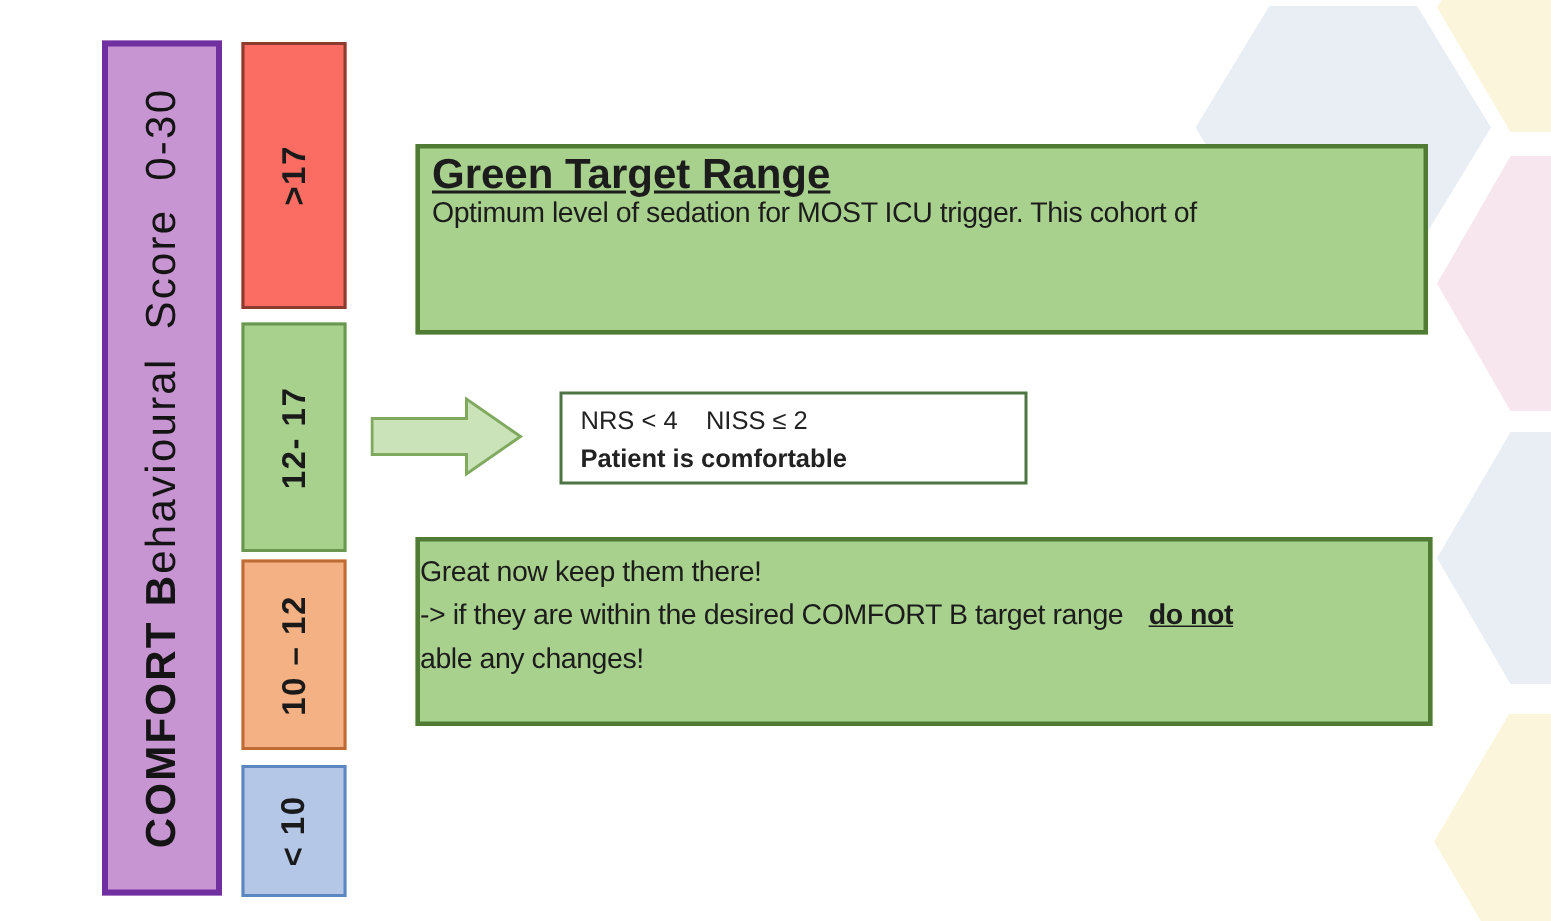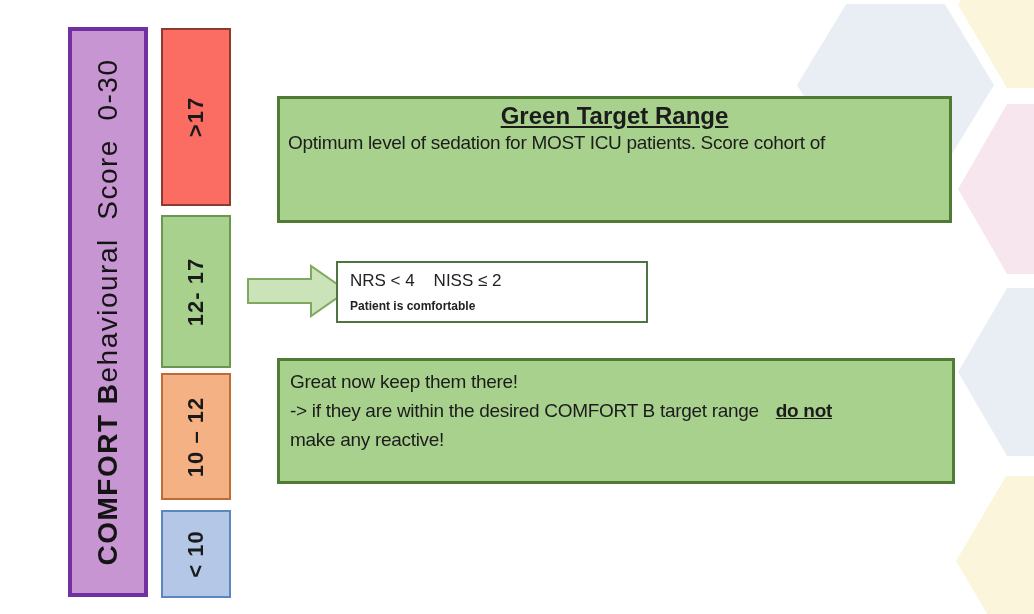--- a/index.html
+++ b/index.html
@@ -48,40 +48,40 @@
   #seg-red   {top:28px; height:178px;background:#FB6D62;border:2px solid #8E3B2F;}
   #seg-green {top:215px;height:153px;background:#A9D18E;border:2px solid #69974F;}
   #seg-orange{top:373px;height:127px;background:#F4B183;border:2px solid #BE6B35;}
   #seg-blue  {top:510px;height:88px; background:#B4C7E7;border:2px solid #5B87C0;}
 
   
   #arrow{position:absolute;left:247px;top:264px;width:102px;height:54px;}
 
   
   #nrs-box{
-    position:absolute;left:336px;top:261px;width:312px;height:62px;
+    position:absolute;left:373px;top:261px;width:312px;height:62px;
     background:#ffffff;border:2px solid #4E7444;box-sizing:border-box;
     padding:5px 0 0 12px;color:#222;
   }
   #nrs-box .l1{font-size:17px;white-space:pre;line-height:25px;}
-  #nrs-box .l2{font-size:12px;font-weight:bold;line-height:26px;}
+  #nrs-box .l2{font-size:17px;font-weight:bold;line-height:26px;}
 
   
   .green-box{
     position:absolute;left:277px;
     background:#A9D18E;border:3px solid #4F7B35;box-sizing:border-box;
     color:#1c1c1c;font-size:19px;letter-spacing:-0.3px;
   }
   #target-box{top:96px;width:675px;height:127px;padding:3px 8px;}
   #target-box .title{
-    text-align:center;font-weight:bold;text-decoration:underline;
-    font-size:24px;line-height:27px;letter-spacing:0;
+    font-weight:bold;text-decoration:underline;
+    font-size:28px;line-height:27px;letter-spacing:0;
   }
   #target-box .line{line-height:28px;white-space:nowrap;}
-  #keep-box{top:358px;width:678px;height:126px;padding:6px 10px;}
+  #keep-box{top:358px;width:678px;height:126px;padding:6px 0;}
   #keep-box .line{line-height:29px;white-space:nowrap;}
   .emph{font-weight:bold;text-decoration:underline;margin-left:12px;}
 </style>
 </head>
 <body>
 
 <div id="canvas">
 
   <div class="hex hex-blue" id="hex-top"></div>
   <div class="hex hex-yellow" id="hex-r1"></div>
@@ -110,22 +110,22 @@
     <polygon points="1,15 64,15 64,2 100,27 64,52 64,39 1,39" fill="#CAE3B8" stroke="#7FA95F" stroke-width="2"></polygon>
   </svg>
 
   <div id="nrs-box">
     <div class="l1">NRS &lt; 4    NISS ≤ 2</div>
     <div class="l2">Patient is comfortable</div>
   </div>
 
   <div class="green-box" id="target-box">
     <div class="title">Green Target Range</div>
-    <div class="line">Optimum level of sedation for MOST ICU patients. Score cohort of</div>
+    <div class="line">Optimum level of sedation for MOST ICU trigger. This cohort of</div>
   </div>
 
   <div class="green-box" id="keep-box">
     <div class="line">Great now keep them there!</div>
     <div class="line"><span>-&gt; if they are within the desired COMFORT B target range </span><span class="emph">do not</span></div>
-    <div class="line">make any reactive!</div>
+    <div class="line">able any changes!</div>
   </div>
 
 </div>
 
 </body></html>

